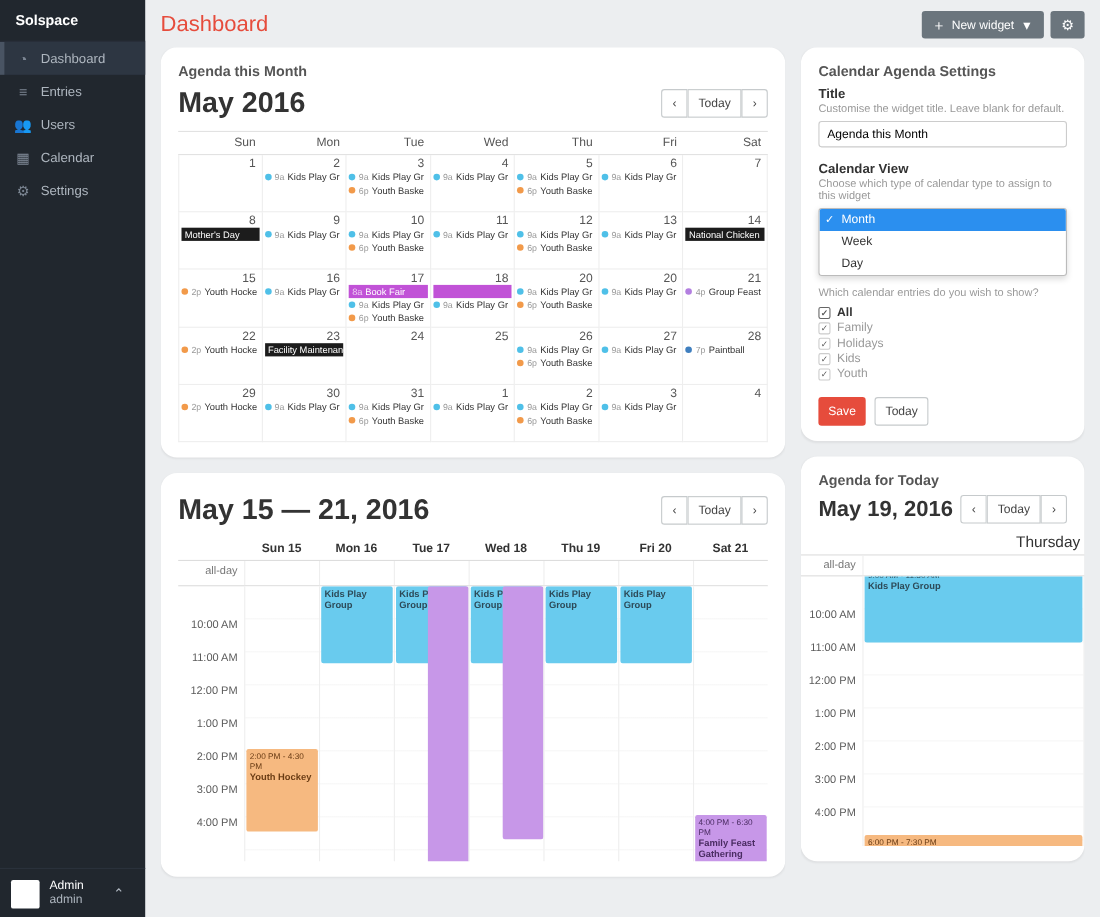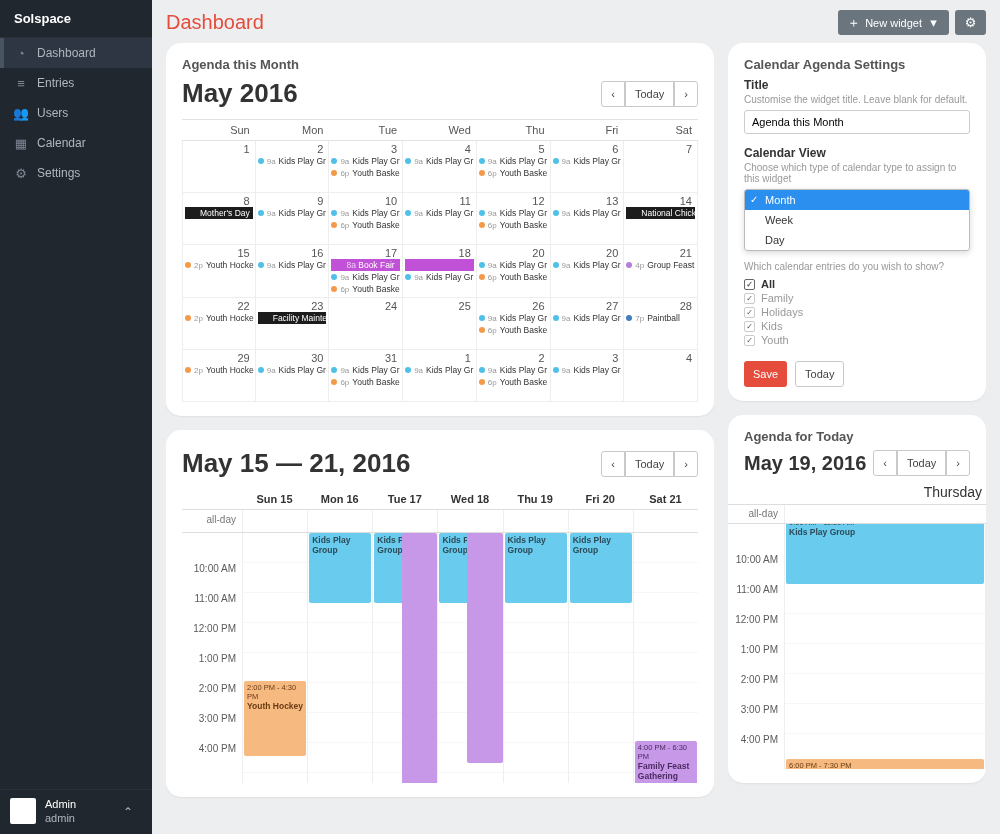--- a/index.html
+++ b/index.html
@@ -1,23 +1,23 @@
 <!DOCTYPE html>
 <html><head>
 <meta charset="utf-8">
 <style>
 *{box-sizing:border-box;margin:0;padding:0;font-family:-apple-system,BlinkMacSystemFont,"Segoe UI",Helvetica,Arial,sans-serif}
 body{background:#eceef0;display:flex;height:834px;width:1000px;overflow:hidden;color:#333}
-.sidebar{width:152px;background:#21272e;display:flex;flex-direction:column;color:#aeb6bf}
+.sidebar{width:132px;background:#21272e;display:flex;flex-direction:column;color:#aeb6bf}
 .sidebar-brand{padding:11px 14px;font-size:13px;font-weight:600;color:#fff;border-bottom:1px solid #2a313b}
 .side-nav{flex:1}
 .side-item{display:flex;align-items:center;gap:9px;padding:8px 14px;font-size:12px;cursor:pointer}
 .side-item.active{background:#2d3642;box-shadow:inset 4px 0 0 #495463}
 .side-item .icon{width:14px;height:14px;display:flex;align-items:center;justify-content:center;font-size:13px;color:#7d8794}
-.side-user{display:flex;align-items:flex-start;gap:9px;padding:8px 10px;border-top:1px solid #2a313b}
+.side-user{display:flex;align-items:flex-end;gap:9px;padding:8px 10px;border-top:1px solid #2a313b}
 .side-user .avatar{width:26px;height:26px;background:#fff;border-radius:2px}
 .side-user .names{flex:1;font-size:11px;line-height:1.25}
 .side-user .names .n1{color:#fff}
 .side-user .chev{width:28px;height:28px;display:flex;align-items:center;justify-content:center;font-size:12px}
 .main{flex:1;display:flex;flex-direction:column}
 .topbar{display:flex;align-items:center;justify-content:space-between;padding:10px 14px 8px}
 .page-title{font-size:20px;color:#e64c3c;font-weight:400}
 .top-actions{display:flex;gap:6px}
 .btn{background:#6b757d;color:#fff;border:none;font-size:11px;padding:6px 9px;border-radius:3px;display:flex;align-items:center;gap:5px;cursor:pointer}
 .btn-light{background:#fff;color:#444;border:1px solid #c6cacc}
@@ -38,21 +38,21 @@
 .cal-dow{display:grid;grid-template-columns:repeat(7,1fr);border-top:1px solid #e2e2e2;border-bottom:1px solid #e2e2e2}
 .cal-dow div{text-align:right;font-size:11px;color:#555;padding:4px 6px}
 .cal-grid{display:grid;grid-template-columns:repeat(7,1fr)}
 .cal-cell{border-right:1px solid #eee;border-bottom:1px solid #eee;min-height:52px;font-size:9px;padding:2px;overflow:hidden}
 .cal-cell:nth-child(7n+1){border-left:1px solid #eee}
 .cal-cell .dnum{text-align:right;font-size:11px;color:#555;padding:0 3px}
 .ev{display:flex;align-items:center;gap:3px;white-space:nowrap;height:12px}
 .ev .dot{width:6px;height:6px;border-radius:50%;flex:0 0 6px}
 .ev .tm{color:#999;font-size:8px}
 .ev .lb{color:#333;font-size:8.5px}
-.ev.block{display:block;color:#fff;font-size:8.5px;padding:1px 15px;height:12px;white-space:nowrap}
+.ev.block{display:block;color:#fff;font-size:8.5px;padding:1px 3px;height:12px;white-space:nowrap}
 .d-cyan{background:#4fc0e8}
 .d-orange{background:#f29a4a}
 .d-magenta{background:#c152d7}
 .d-blue{background:#3f7fbf}
 .d-black{background:#1c1c1c}
 .d-purple{background:#b37fe0}
 
 .wk-dow{display:grid;grid-template-columns:60px repeat(7,1fr);border-bottom:1px solid #ddd}
 .wk-dow div{text-align:center;font-size:11px;font-weight:600;padding:4px 0}
 .wk-allday{display:grid;grid-template-columns:60px repeat(7,1fr);border-bottom:1px solid #ddd}

